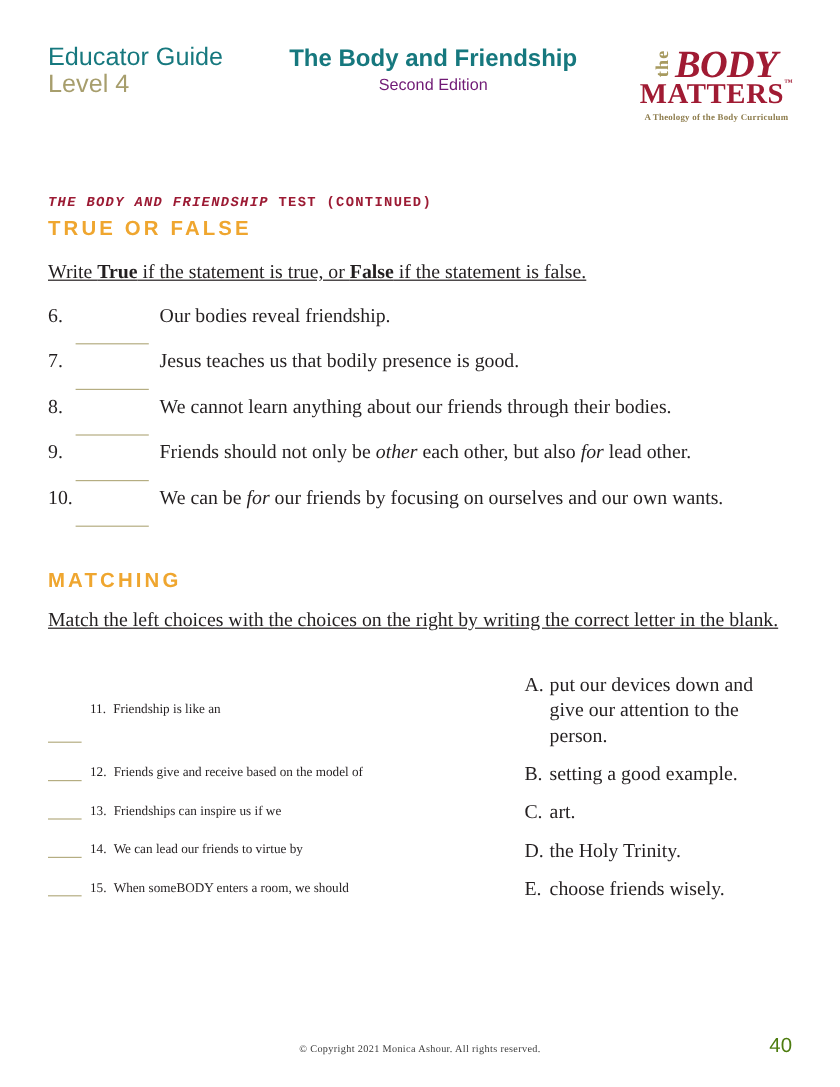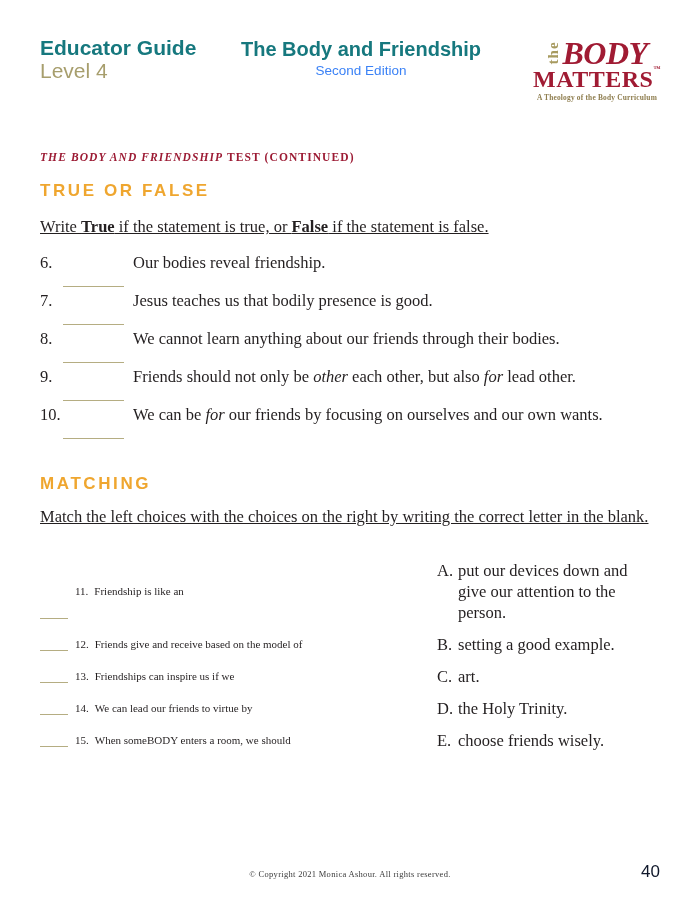--- a/index.html
+++ b/index.html
@@ -11,43 +11,43 @@
     background: #ffffff;
     font-family: "Liberation Serif", serif;
     color: #231f20;
     overflow: hidden;
     margin: 0 auto;
   }
 
   
   .header { position: absolute; top: 36px; left: 40px; right: 28px; display: flex; align-items: flex-start; }
   .header-left { width: 160px; font-family: "Liberation Sans", sans-serif; }
-  .edition-label { color: #16787e; font-size: 21px; font-weight: 700; line-height: 1.1; }
+  .edition-label { color: #16787e; font-size: 21px; font-weight: 400; line-height: 1.1; }
   .level-label { color: #a79e6d; font-size: 21px; font-weight: 400; line-height: 1.15; }
   .header-center { flex: 1; text-align: center; font-family: "Liberation Sans", sans-serif; padding-top: 2px; }
   .doc-title { color: #16787e; font-size: 20px; font-weight: 700; line-height: 1.15; }
-  .doc-subtitle { color: #3b82f6; font-size: 13.5px; font-weight: 400; margin-top: 2px; }
+  .doc-subtitle { color: #701a75; font-size: 13.5px; font-weight: 400; margin-top: 2px; }
 
   
   .logo { width: 150px; text-align: center; font-family: "Liberation Serif", serif; padding-top: 2px; }
   .logo-row { display: flex; justify-content: center; align-items: stretch; }
   .logo-the {
     writing-mode: vertical-rl; transform: rotate(180deg);
     color: #a79a5f; font-size: 15px; font-weight: 700; letter-spacing: 1px;
     line-height: 1; padding-left: 1px;
   }
   .logo-body { color: #a01b33; font-size: 32px; font-weight: 700; line-height: 0.95; letter-spacing: -0.5px; font-style: italic; }
   .logo-matters { color: #a01b33; font-size: 24px; font-weight: 700; line-height: 1; margin-top: -1px; letter-spacing: 0.5px; }
   .logo-tm { font-size: 7px; vertical-align: top; position: relative; top: -1px; }
   .logo-tagline { color: #8e7d4e; font-size: 7.4px; letter-spacing: 0.2px; margin-top: 2px; font-weight: 700; }
 
   
   .section-label {
-    position: absolute; top: 151px; left: 40px;
-    font-family: Liberation Serif, serif;
+    position: absolute; top: 163px; left: 40px;
+    font-family: Liberation Mono, monospace;
     color: #9c1b34; font-size: 11.5px; font-weight: 800; letter-spacing: 1.1px;
   }
   .section-label .ital { font-style: italic; }
 
   
   .gold-heading {
     position: absolute; left: 40px;
     font-family: "Liberation Sans", sans-serif;
     color: #efa62f; font-size: 17px; font-weight: 800; letter-spacing: 2.6px;
   }
@@ -76,21 +76,21 @@
   .m-right-text { flex: 1; }
 
   
   .footer-copyright {
     position: absolute; top: 869px; left: 0; right: 0; text-align: center;
     font-size: 8.5px; letter-spacing: 0.3px; color: #3a3a3a;
   }
   .page-number {
     position: absolute; top: 862px; right: 40px;
     font-family: "Liberation Sans", sans-serif; font-weight: 400;
-    font-size: 17px; color: #0f172a;
+    font-size: 17px; color: #4d7c0f;
   }
 </style>
 </head>
 <body>
 
 <div class="page">
 
   <div class="header">
     <div class="header-left">
       <div class="edition-label">Educator Guide</div>

